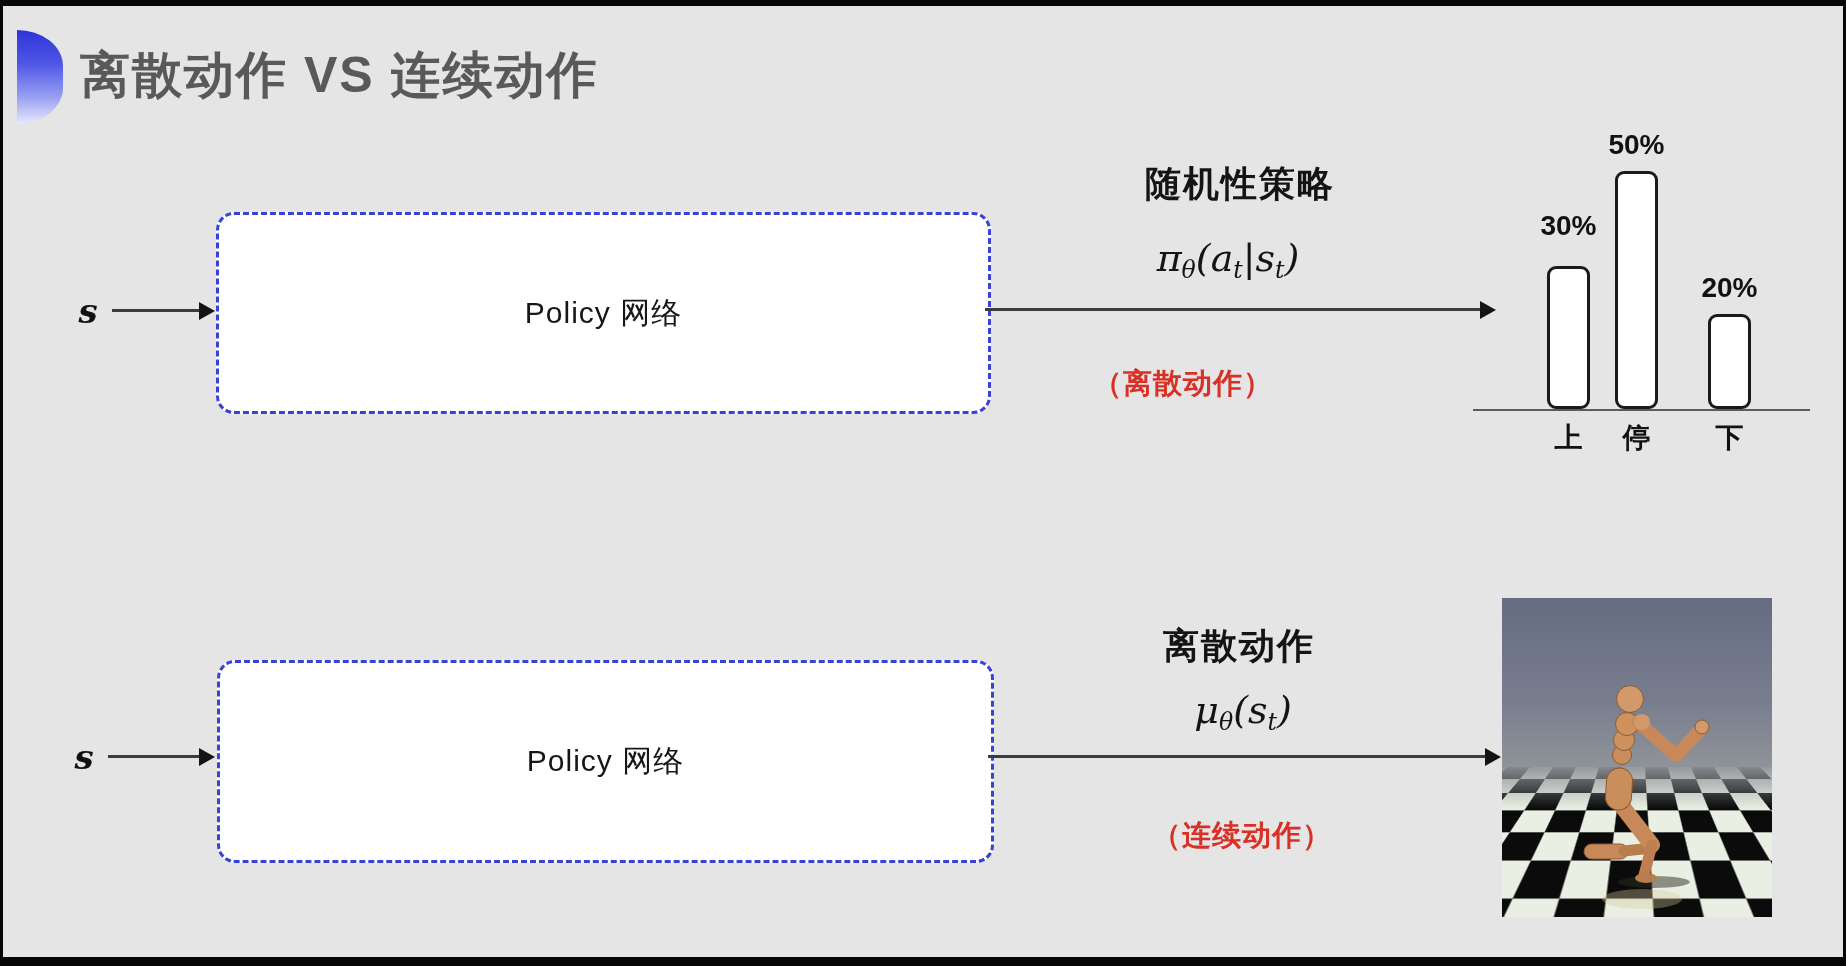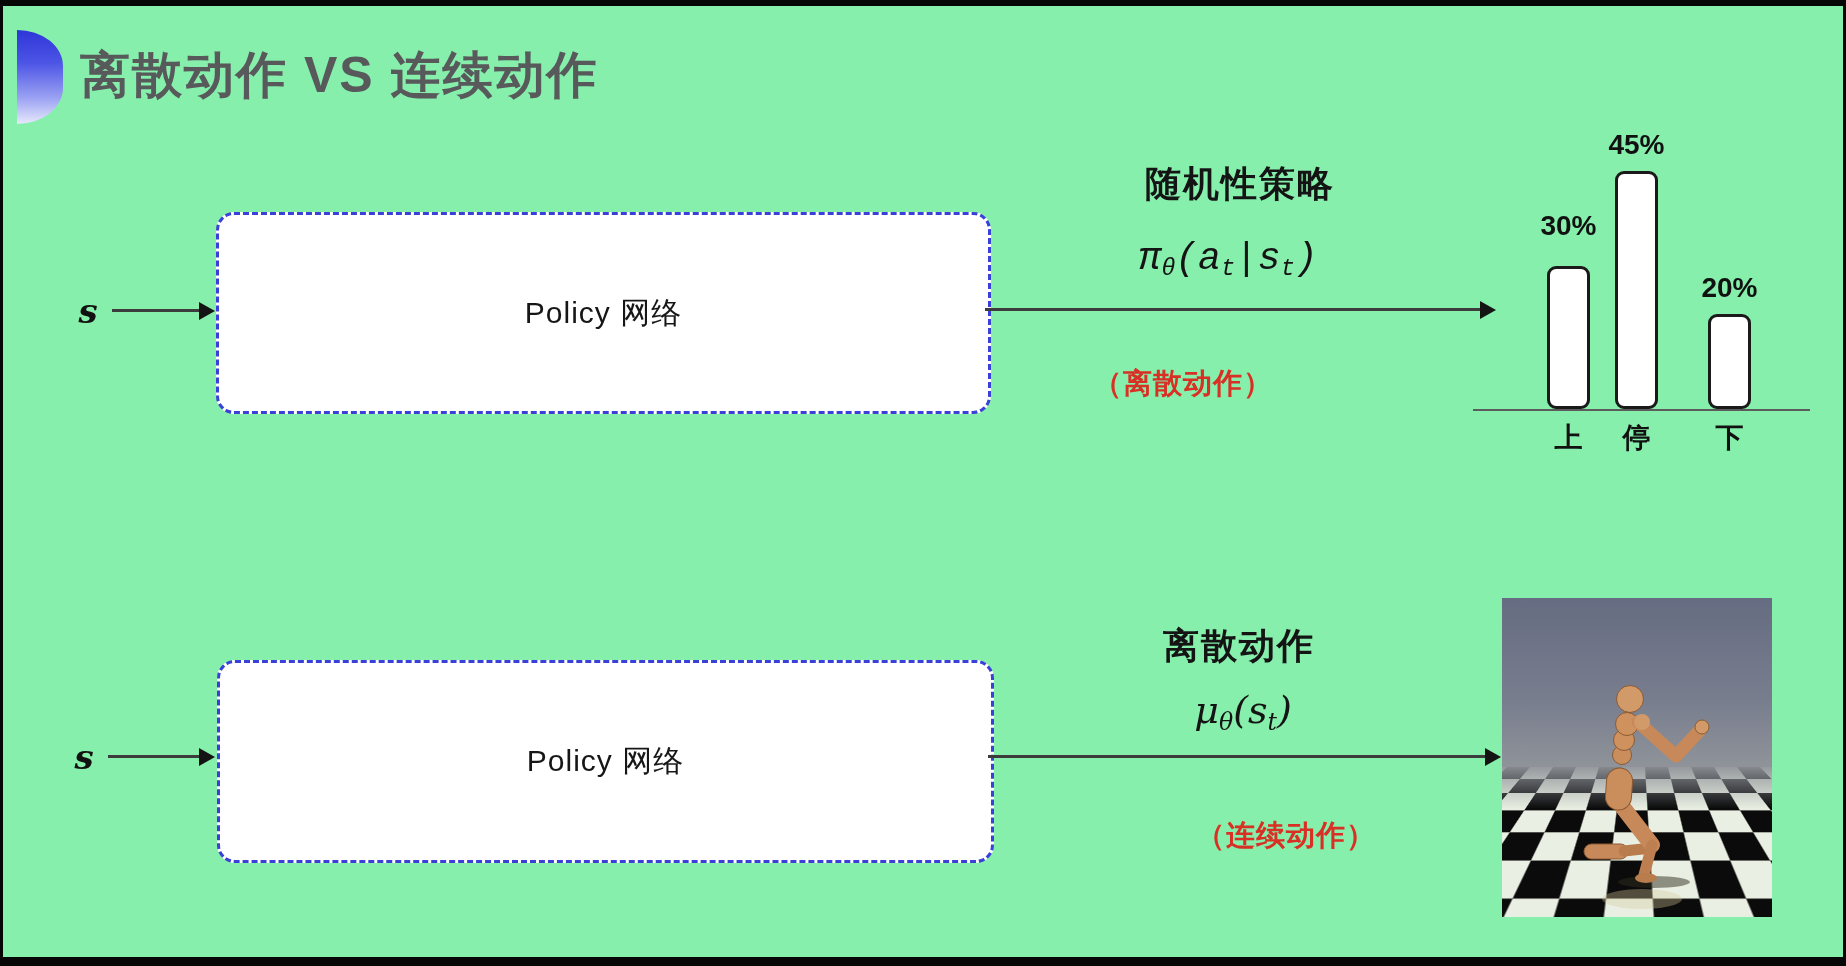--- a/index.html
+++ b/index.html
@@ -1,16 +1,16 @@
 <!DOCTYPE html>
 <html><head>
 <meta charset="utf-8">
 <style>
   html,body{margin:0;padding:0;background:#000;}
-  .stage{position:relative;width:1846px;height:966px;background:#86efac;overflow:hidden;
+  .stage{position:relative;width:1846px;height:966px;background:#e5e5e5;overflow:hidden;
          font-family:"Liberation Sans","DejaVu Sans",sans-serif;color:#1a1a1a;text-align:right;}
   .edge{position:absolute;background:#060606;}
   .edge.top{left:0;top:0;width:100%;height:6px;}
   .edge.bottom{left:0;bottom:0;width:100%;height:9px;}
   .edge.left{left:0;top:0;width:3px;height:100%;}
   .edge.right{right:0;top:0;width:3px;height:100%;}
 
   
   .title-bullet{position:absolute;left:17px;top:30px;width:46px;height:94px;
     border-radius:0 60px 60px 0 / 0 47px 47px 0;
@@ -74,32 +74,32 @@
   <div class="ctr s-label" style="left:88px;top:311px;">s</div>
   <div class="arrow" style="left:112px;top:309px;width:88px;"></div>
 
   <div class="policy-box" style="left:216px;top:212px;width:769px;height:196px;">
     <span>Policy 网络</span>
   </div>
 
   <div class="arrow" style="left:985px;top:308px;width:496px;"></div>
 
   <div class="ctr policy-name" style="left:1240px;top:184px;">随机性策略</div>
-  <div class="ctr formula" style="left:1228px;top:258px;font-family:Liberation Mono, monospace;">π<sub>θ</sub>(a<sub>t</sub>|s<sub>t</sub>)</div>
+  <div class="ctr formula" style="left:1228px;top:258px;">π<sub>θ</sub>(a<sub>t</sub>|s<sub>t</sub>)</div>
   <div class="ctr action-red" style="left:1183px;top:384px;">（离散动作）</div>
 
   <div class="chart">
     <div class="baseline"></div>
   <div class="bar-group" style="left: 74px; width: 43px;">
         <div class="bar-value" style="bottom: 167px;">30%</div>
         <div class="bar" style="height: 143px; background: rgb(255, 255, 255); border-color: rgb(26, 26, 26);"></div>
         <div class="bar-cat">上</div>
       </div>
       <div class="bar-group" style="left: 142px; width: 43px;">
-        <div class="bar-value" style="bottom: 248px;">45%</div>
+        <div class="bar-value" style="bottom: 248px;">50%</div>
         <div class="bar" style="height: 238px; background: rgb(255, 255, 255); border-color: rgb(26, 26, 26);"></div>
         <div class="bar-cat">停</div>
       </div>
       <div class="bar-group" style="left: 210px; width: 43px; margin-left: 25px;">
         <div class="bar-value" style="bottom: 105px;">20%</div>
         <div class="bar" style="height: 95px; background: rgb(255, 255, 255); border-color: rgb(26, 26, 26);"></div>
         <div class="bar-cat">下</div>
       </div>
     </div>
 
@@ -107,21 +107,21 @@
   <div class="arrow" style="left:108px;top:755px;width:92px;"></div>
 
   <div class="policy-box" style="left:217px;top:660px;width:771px;height:197px;">
     <span>Policy 网络</span>
   </div>
 
   <div class="arrow" style="left:988px;top:755px;width:498px;"></div>
 
   <div class="ctr policy-name" style="left:1239px;top:646px;">离散动作</div>
   <div class="ctr formula" style="left:1243px;top:710px;">μ<sub>θ</sub>(s<sub>t</sub>)</div>
-  <div class="ctr action-red" style="left:1242px;top:836px;margin-left:44px;">（连续动作）</div>
+  <div class="ctr action-red" style="left:1242px;top:836px;">（连续动作）</div>
 
   <div class="scene">
     <div class="sky"></div>
     <div class="floor"></div>
     <div class="haze"></div>
     <svg class="robot-svg" width="270" height="319" viewBox="0 0 270 319">
 
       <ellipse cx="152" cy="284" rx="36" ry="6" fill="#2e2e20" opacity="0.5"></ellipse>
       <ellipse cx="140" cy="301" rx="40" ry="10" fill="#d8c99a" opacity="0.35"></ellipse>
 

